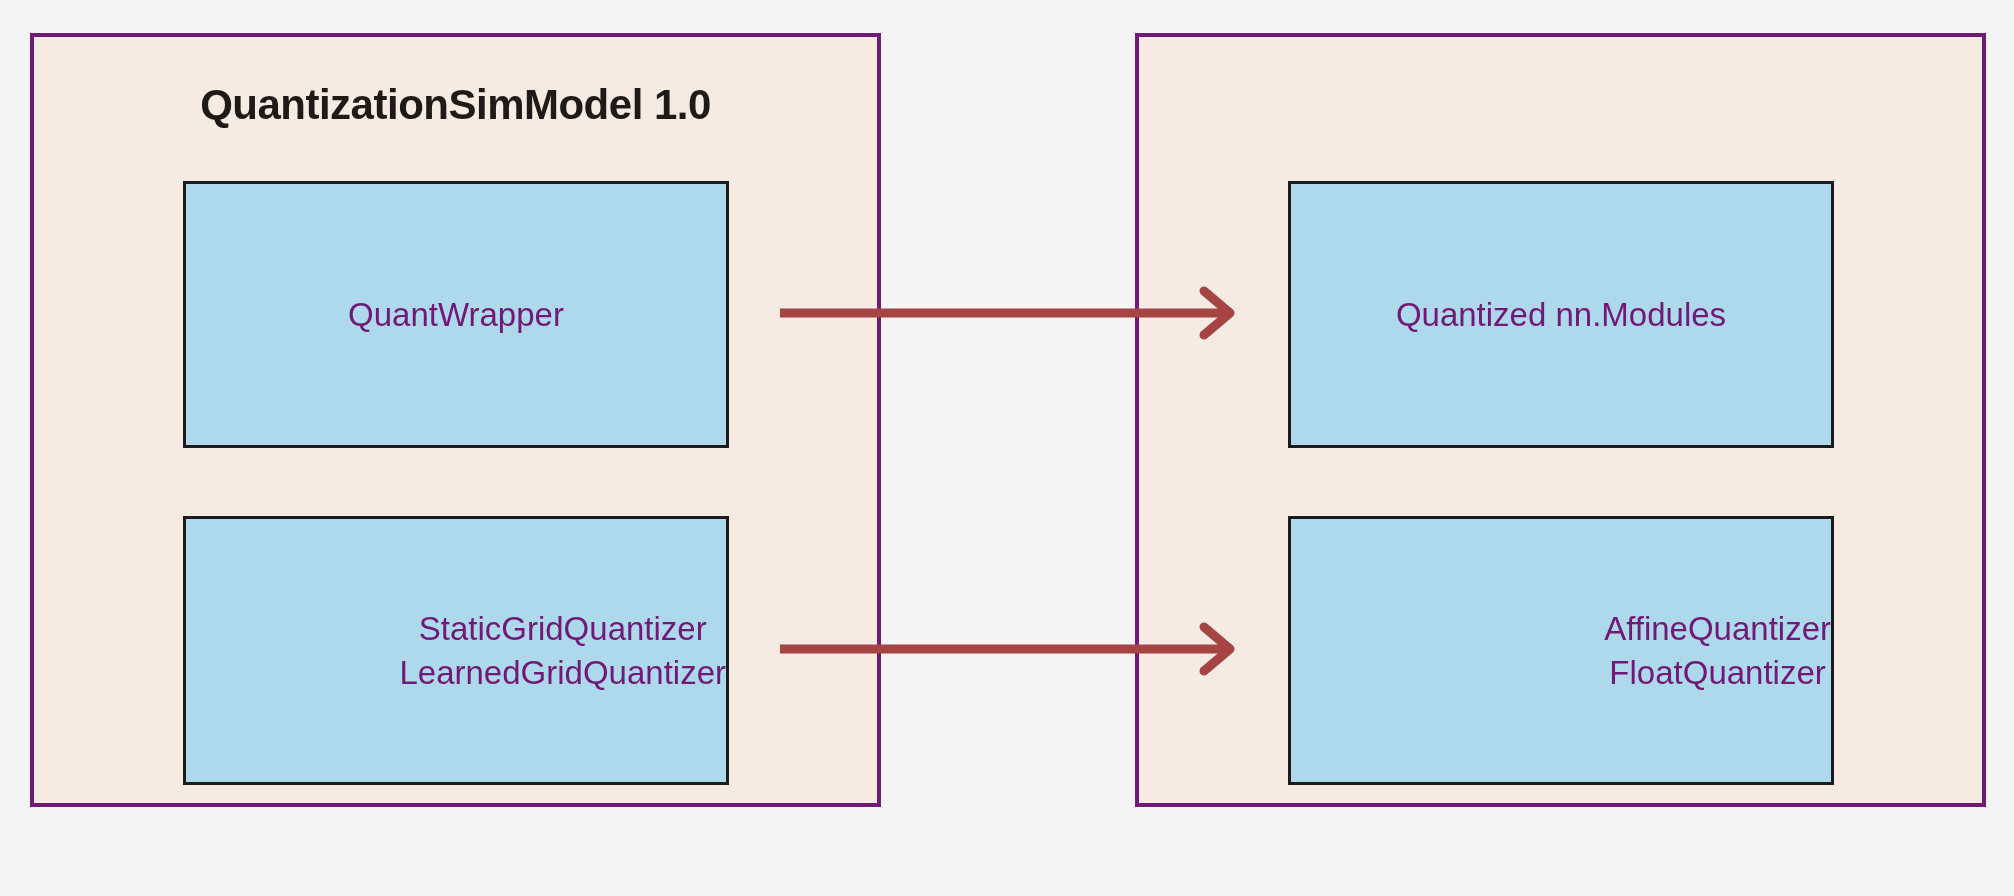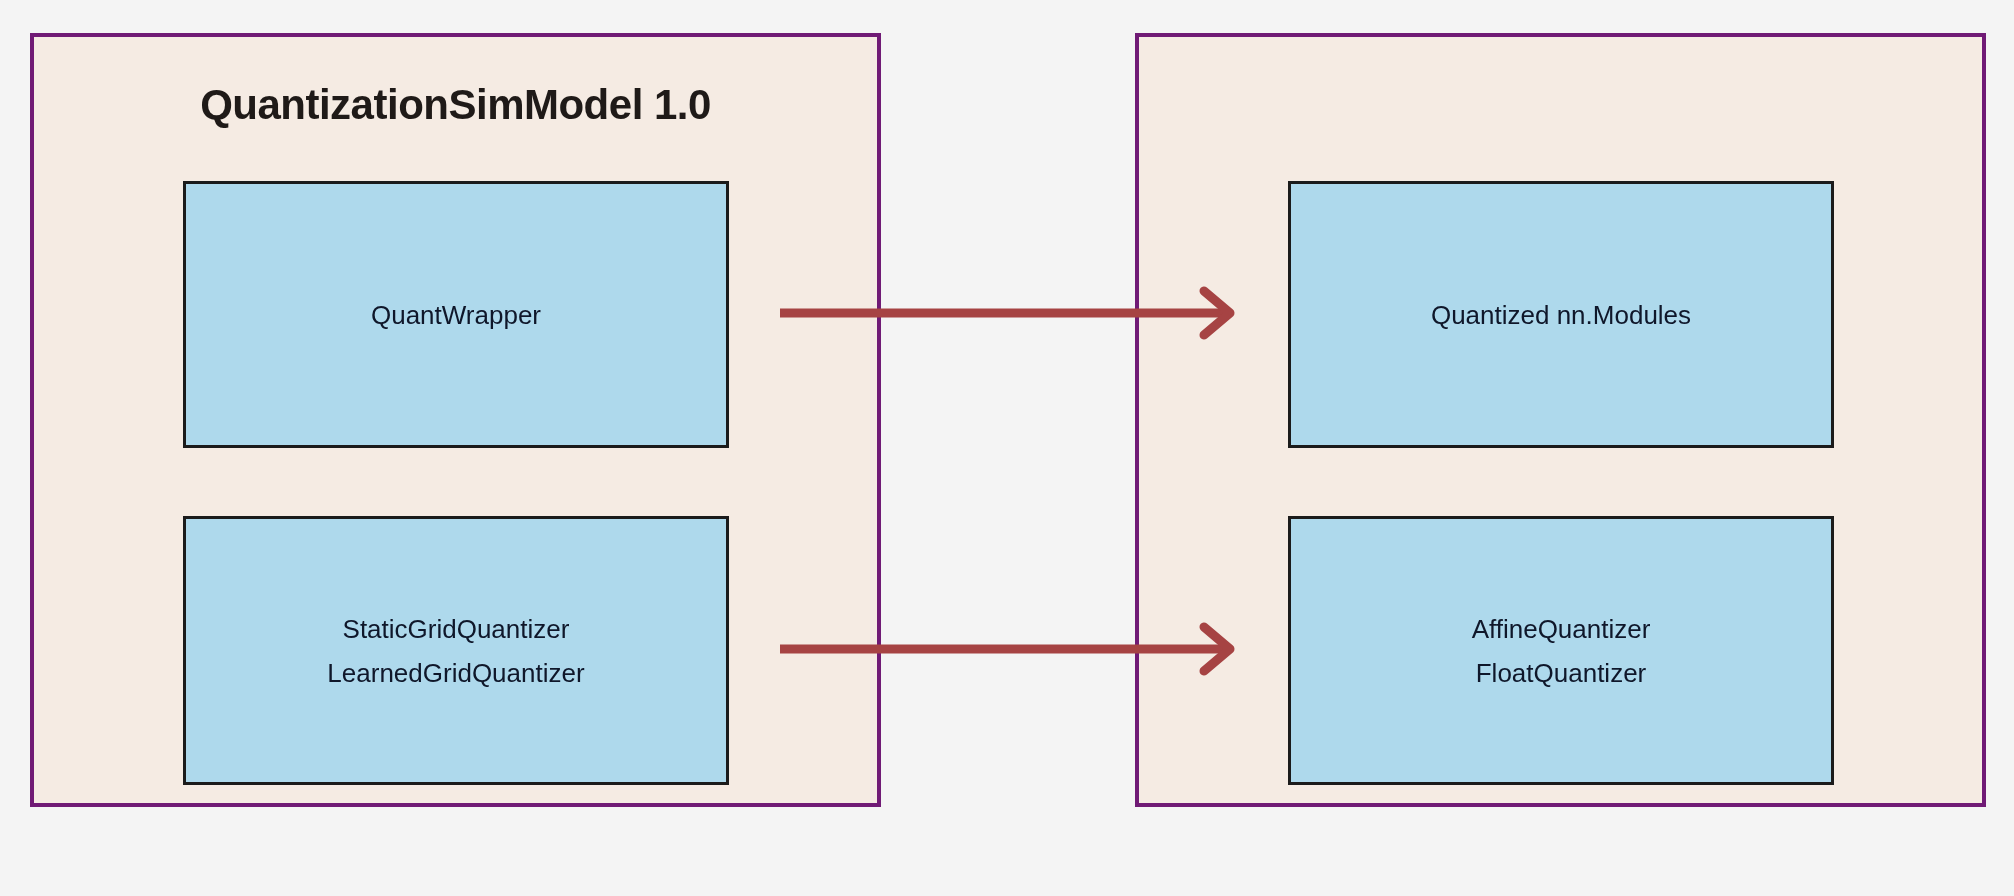--- a/index.html
+++ b/index.html
@@ -47,26 +47,26 @@
     position: absolute;
     left: 149px;
     width: 546px;
     background: #aed9ec;
     border: 3px solid #1b1b1b;
     display: flex;
     align-items: center;
     justify-content: center;
   }
   .node-top    { top: 144px; height: 267px; }
-  .node-bottom { top: 479px; height: 269px; }
+  .node-bottom { top: 479px; height: 269px; justify-content: flex-end; }
 
   .node-label {
-    font-size: 26px;
+    font-size: 33px;
     line-height: 44px;
-    color: #0f172a;
+    color: #701a75;
     text-align: center;
     white-space: pre-line;
   }
 
   .arrows {
     position: absolute;
     left: 0;
     top: 0;
     width: 2014px;
     height: 896px;

